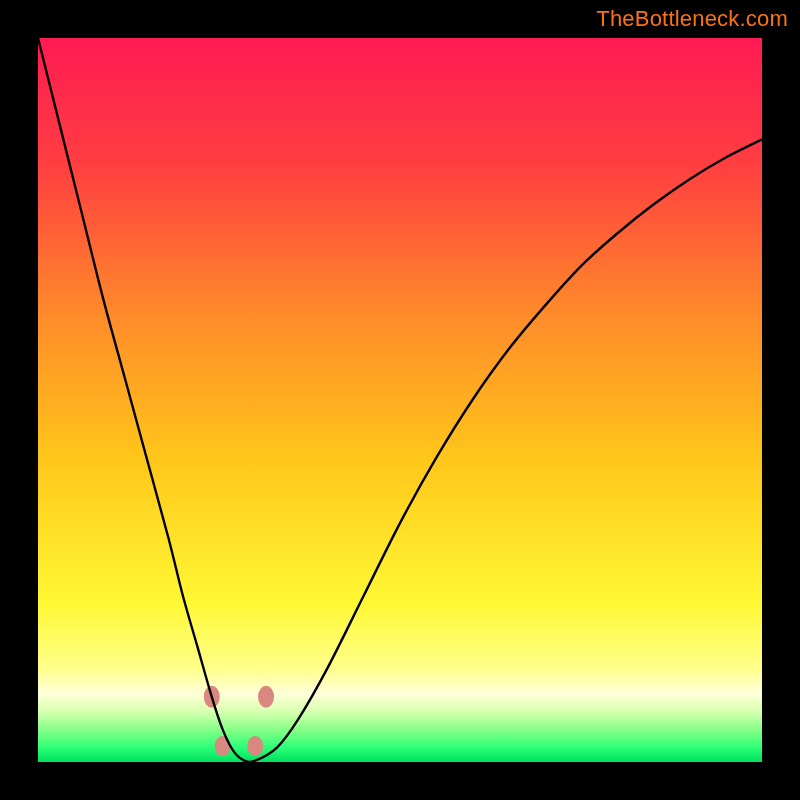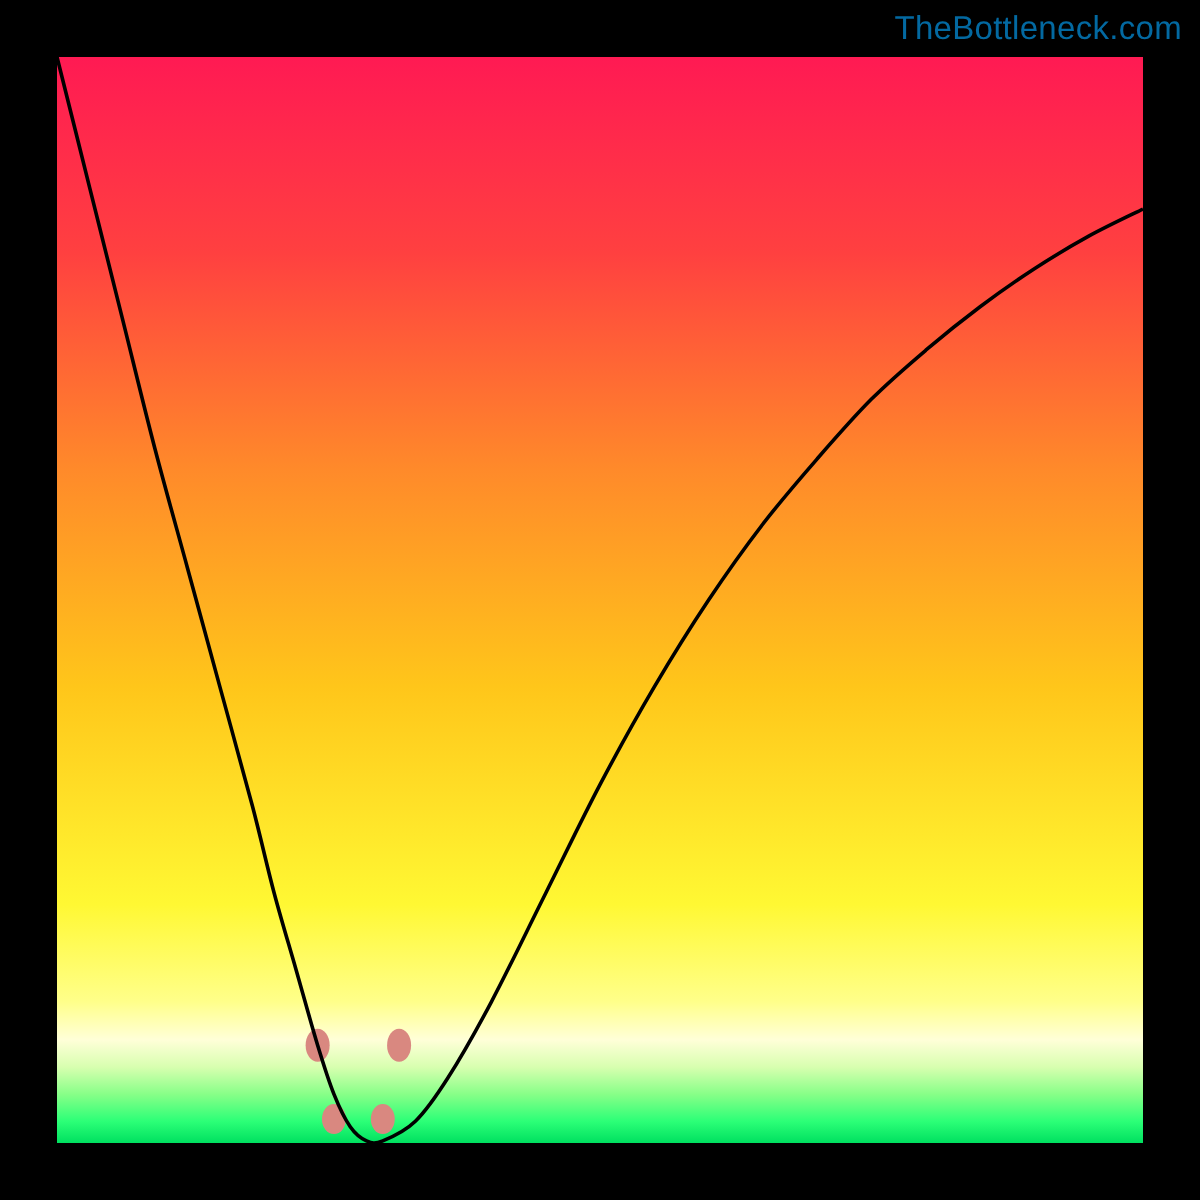--- a/index.html
+++ b/index.html
@@ -23,21 +23,21 @@
     position: absolute;
     left: 0;
     top: 0;
     width: 724px;
     height: 724px;
   }
   .watermark {
     position: absolute;
     top: 6px;
     right: 12px;
-    color: #0369a1;
+    color: #f97316;
     font-size: 22px;
     font-weight: 500;
     letter-spacing: 0.2px;
     user-select: none;
   }
 </style>
 </head>
 <body>
 
 <div class="watermark">TheBottleneck.com</div>

